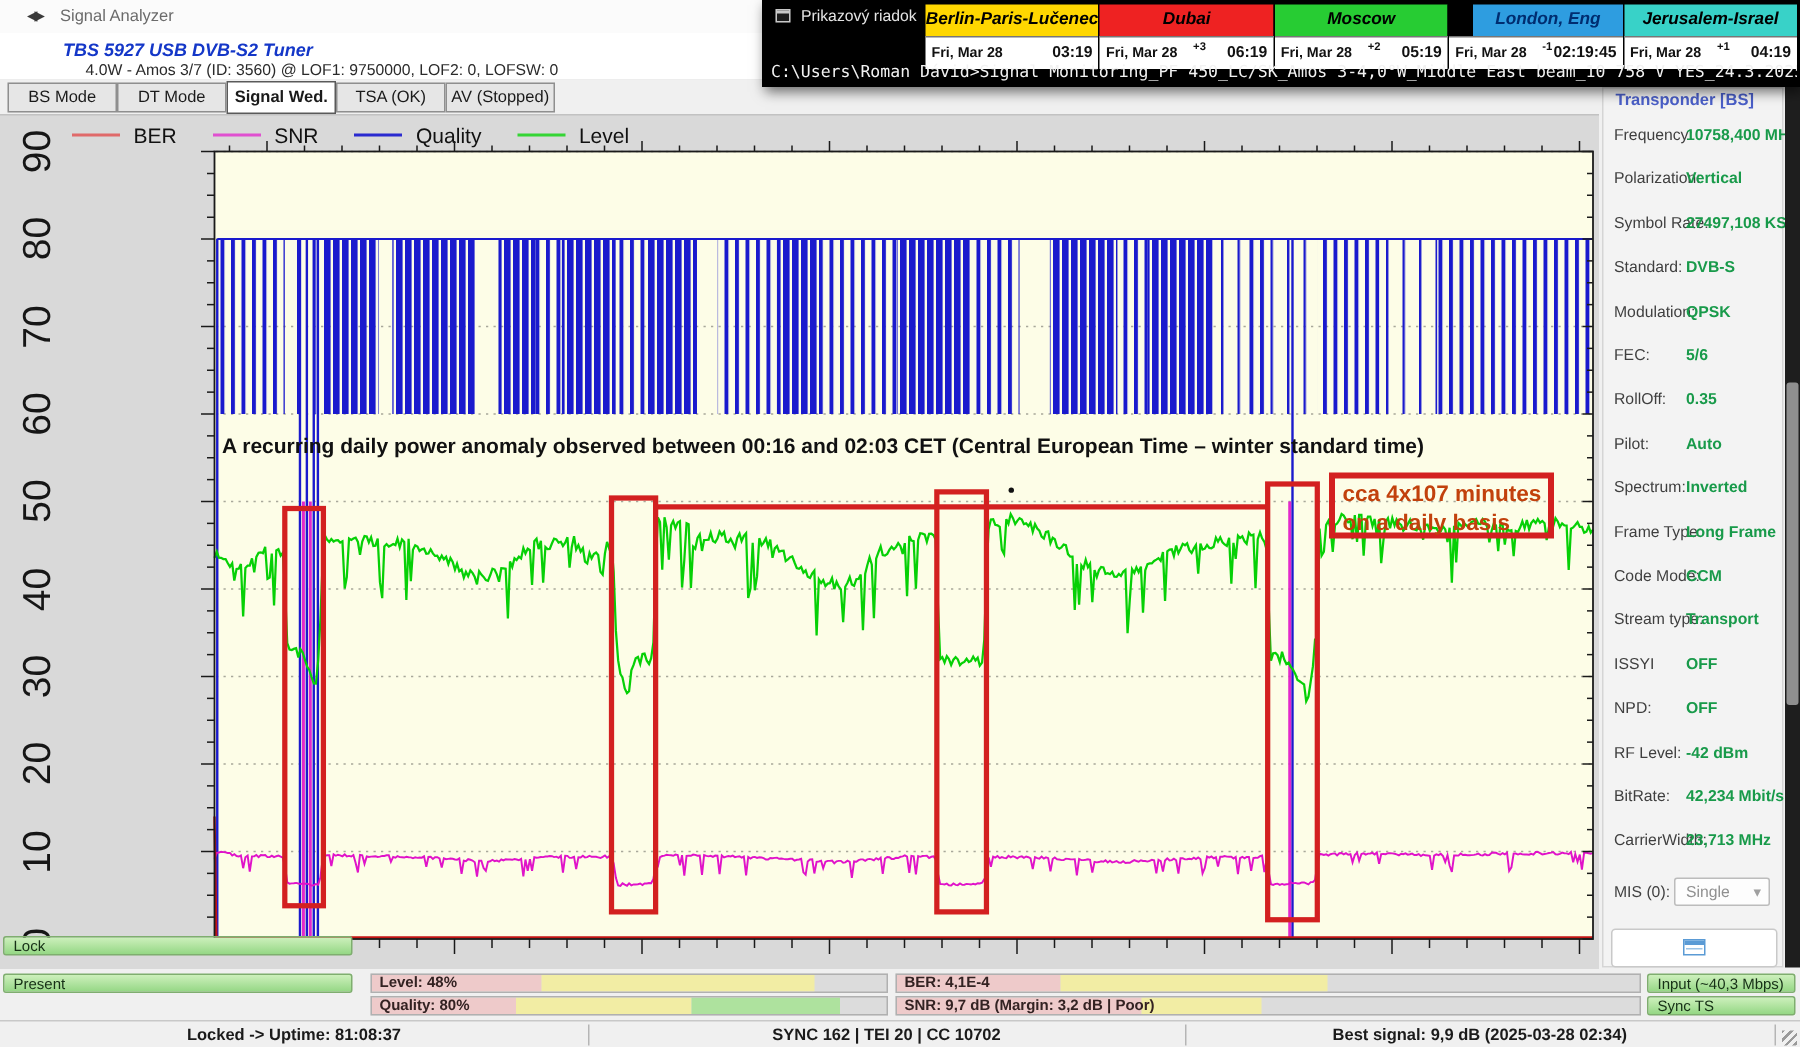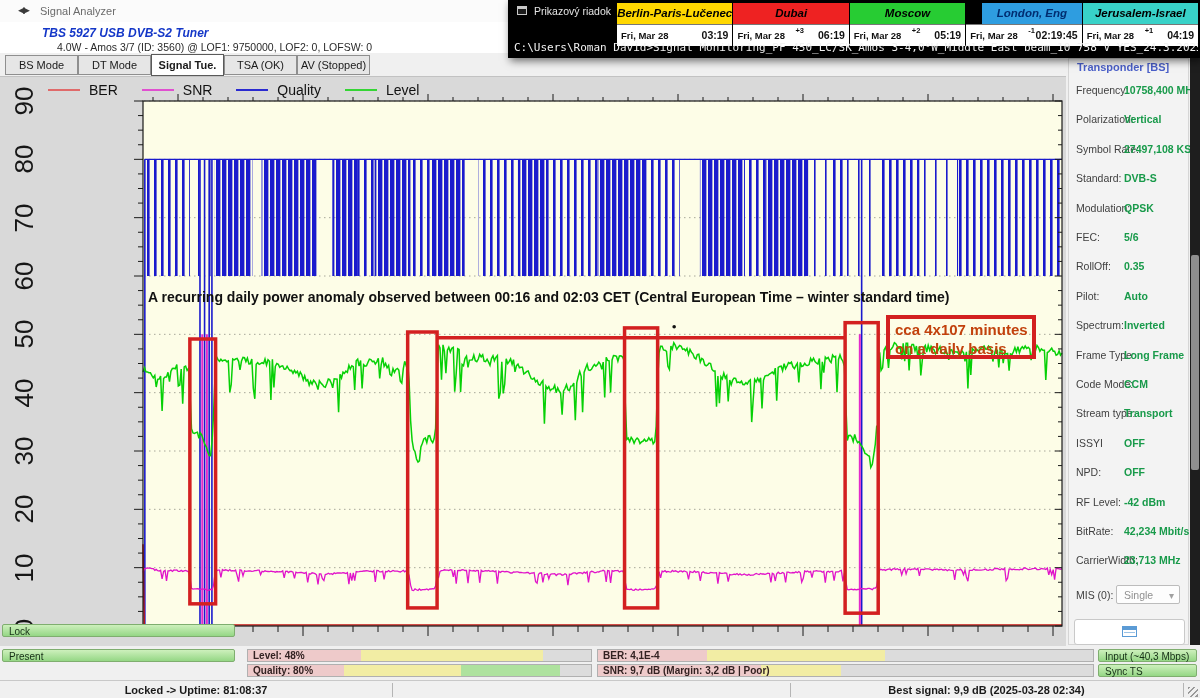--- a/index.html
+++ b/index.html
@@ -88,21 +88,21 @@
   </div>
 
   <div id="tunerbar">
     <div id="tunername">TBS 5927 USB DVB-S2 Tuner</div>
     <div id="tunerdetail">4.0W - Amos 3/7 (ID: 3560) @ LOF1: 9750000, LOF2: 0, LOFSW: 0</div>
   </div>
 
   <div id="tabbar">
     <div class="tab" style="left:5px">BS Mode</div>
     <div class="tab" style="left:78px">DT Mode</div>
-    <div class="tab active" style="left:151px">Signal Tue.</div>
+    <div class="tab active" style="left:151px">Signal Wed.</div>
     <div class="tab" style="left:224px">TSA (OK)</div>
     <div class="tab" style="left:297px">AV (Stopped)</div>
   </div>
 
   <div id="chartpanel">
     <div id="legend">
       <div class="leg-item">
         <span class="leg-line" style="border-top-color: rgb(224, 106, 106);"></span>
         <span class="leg-label">BER</span>
       </div>
@@ -521,19 +521,20 @@
       </div>
     <span class="mlabel">SNR: 9,7 dB (Margin: 3,2 dB | Poor)</span>
   </div>
 
   <div class="badge" style="left:1098px;top:649px;width:99px;">Input (~40,3 Mbps)</div>
   <div class="badge" style="left:1098px;top:664px;width:99px;">Sync TS</div>
 
   <div id="statusbar">
     <div class="sb-seg" style="left:0;width:392px;">Locked -&gt; Uptime: 81:08:37</div>
     <div class="sb-div" style="left:392px;"></div>
+    <div class="sb-seg" style="left:392px;width:398px;">SYNC 162 | TEI 20 | CC 10702</div>
     <div class="sb-div" style="left:790px;"></div>
     <div class="sb-seg" style="left:790px;width:393px;">Best signal: 9,9 dB (2025-03-28 02:34)</div>
     <div class="sb-div" style="left:1183px;"></div>
     <div id="grip"></div>
   </div>
 
 </div>
 
 </body></html>

